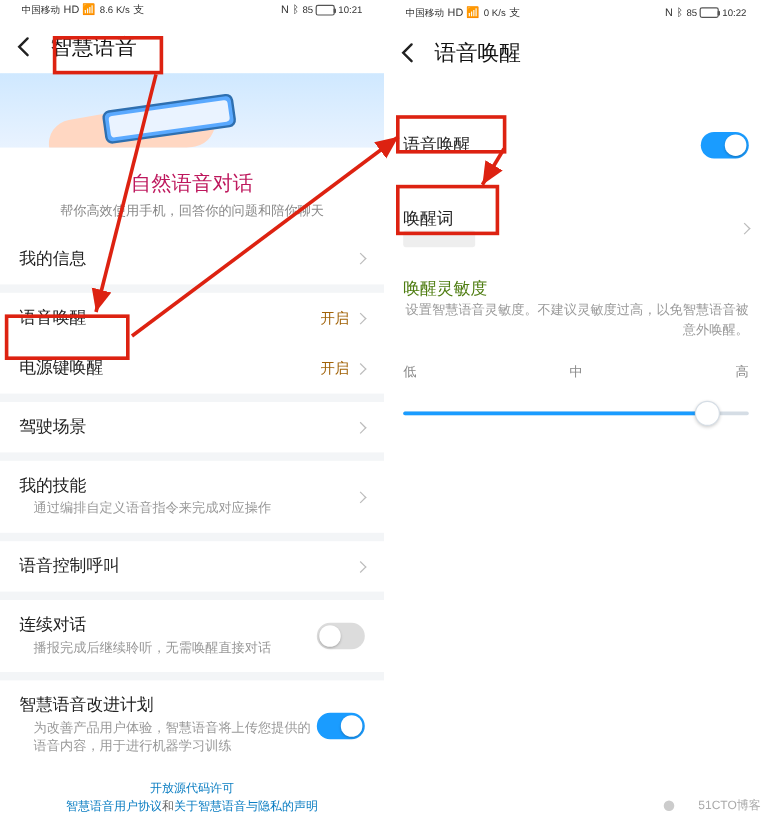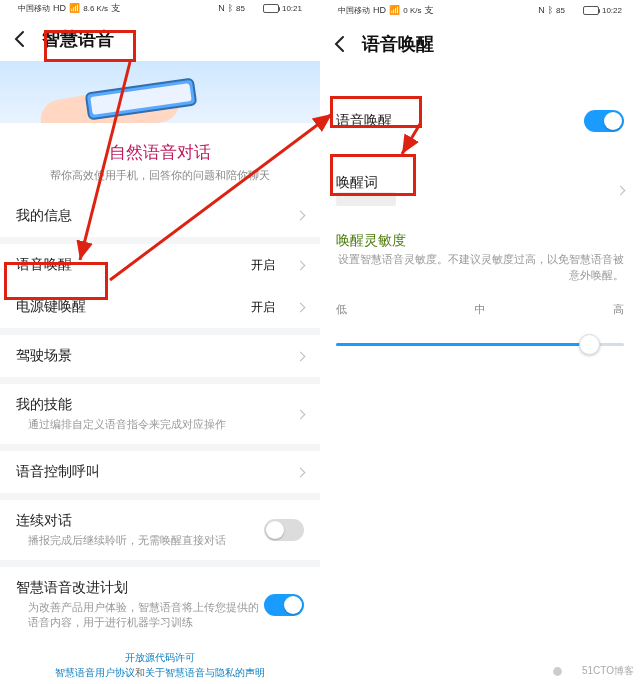--- a/index.html
+++ b/index.html
@@ -13,48 +13,48 @@
   .screens { display: flex; width: 640px; height: 684px; }
   .screen { width: 320px; height: 684px; display: flex; flex-direction: column; background: #fff; position: relative; }
 
   
   .status-bar {
     height: 20px; display: flex; align-items: center; justify-content: space-between;
     padding: 0 18px; font-size: 8px; color: #333;
   }
   .sb-left, .sb-right { display: flex; align-items: center; gap: 3px; }
   .sb-ico { font-size: 9px; line-height: 1; }
-  .batt { display:inline-flex; align-items:center; gap:18px;}
+  .batt { display:inline-flex; align-items:center; gap:2px;}
   .batt-box { width:16px;height:9px;border:1px solid #555;border-radius:2px;position:relative;}
   .batt-box::after{content:"";position:absolute;right:-2px;top:2px;width:1.5px;height:4px;background:#555;border-radius:1px;}
   .batt-fill{height:100%;width:85%;background:#555;border-radius:1px;}
 
   
   .header { display:flex; align-items:center; height:48px; padding:0 10px; gap:10px; }
   .back-arrow { width:22px; height:22px; display:flex;align-items:center;justify-content:center; }
-  .title { font-size:18px; font-weight:700; color:#111; }
+  .title { font-size:18px; font-weight:400; color:#111; }
 
   
   .hero { height:70px; background: linear-gradient(#cfe8ff,#e9f3ff); position:relative; overflow:hidden; }
   .hero .hand { position:absolute; width:140px; height:40px; background:#ffd7c2; border-radius:30px; top:30px; left:40px; transform:rotate(-10deg);}
   .hero .phone { position:absolute; width:110px; height:28px; background:#5aa9ff; border:2px solid #2e6fb0; border-radius:6px; top:24px; left:86px; transform:rotate(-8deg);}
   .hero .phone::after{content:"";position:absolute;inset:3px;background:#eaf3ff;border-radius:3px;}
 
   .section-title { text-align:center; font-size:17px; font-weight:500; color:#be185d; margin-top:18px;}
   .section-desc { text-align:center; font-size:11px; color:#888; padding:4px 20px 12px;}
 
   .row {
     display:flex; align-items:center; padding:12px 16px;
     border-bottom: 0 solid transparent;
   }
   .row + .row, .gap { margin-top:0; }
   .block-sep { height:8px; background:#f3f5f7; }
   .row .label { flex:1; font-size:14px; color:#222; }
   .row .sub { font-size:11px; color:#999; margin-top:3px; line-height:1.35;margin-left:12px;}
-  .row .val { font-size:12px; color:#000000; margin-right:22px; }
+  .row .val { font-size:12px; color:#a16207; margin-right:6px; }
   .chev { width:7px;height:7px;border-right:1.5px solid #bbb;border-bottom:1.5px solid #bbb; transform:rotate(-45deg);}
   .col { display:flex; flex-direction:column; flex:1; }
 
   .toggle { width:40px;height:22px;border-radius:11px;background:#dcdcdc;position:relative;}
   .toggle.on { background:#1a9cff; }
   .toggle .knob{position:absolute;width:18px;height:18px;border-radius:50%;background:#fff;top:2px;left:2px;box-shadow:0 1px 2px rgba(0,0,0,.25);}
   .toggle.on .knob{left:20px;}
 
   .links { text-align:center; font-size:10px; color:#0a7dc2; padding:8px 12px 4px; line-height:1.5;}
   .links .line2 span.mid{color:#666;}

